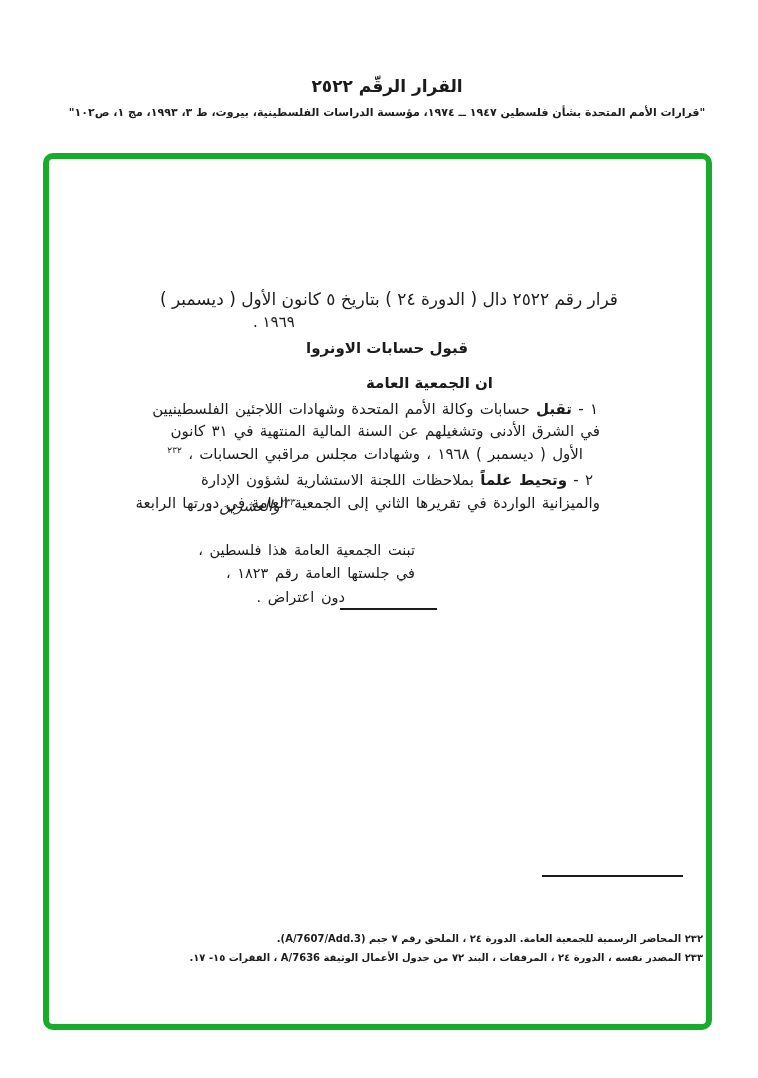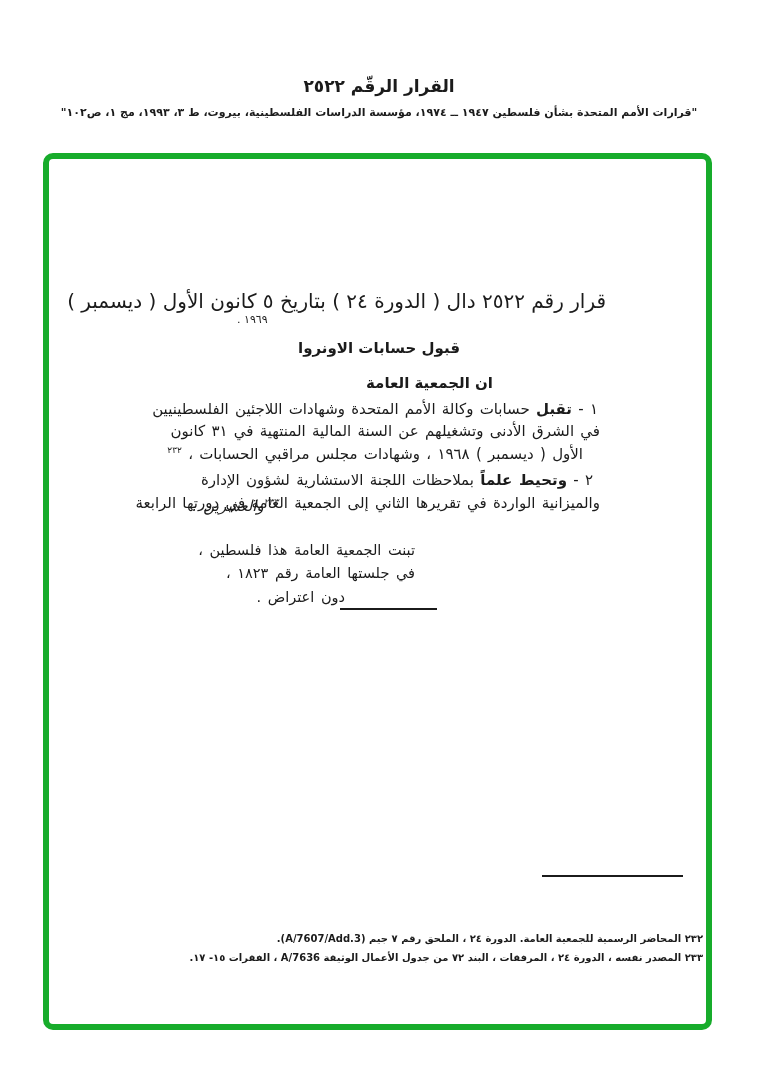--- a/index.html
+++ b/index.html
@@ -1,27 +1,27 @@
 <!DOCTYPE html>
 <html lang="ar"><head>
 <meta charset="utf-8">
 <style>
   html,body{margin:0;padding:0;}
   body{
     width:758px;height:1078px;position:relative;background:#ffffff;
     font-family:"DejaVu Sans",sans-serif;color:#1b1b1b;overflow:hidden;
   }
   .abs{position:absolute;}
-  .rtl{direction:rtl;unicode-bidi:isolate;}
+  .rtl{direction:rtl;unicode-bidi:isolate;padding-left:16px;}
   .ltr{direction:ltr;unicode-bidi:isolate;}
   .center{left:0;right:0;text-align:center;}
   .doc-title{top:76px;font-size:17px;font-weight:bold;letter-spacing:.5px;}
   .doc-subtitle{top:106px;font-size:11px;font-weight:bold;}
-  .h-line1{top:289px;right:152px;font-size:20px;white-space:nowrap;margin-left:12px;}
-  .h-line2{top:313px;left:237px;font-size:11px;white-space:nowrap;}
+  .h-line1{top:289px;right:140px;font-size:17px;white-space:nowrap;margin-left:12px;}
+  .h-line2{top:313px;left:237px;font-size:15px;white-space:nowrap;}
   .subject{top:339px;font-size:15px;font-weight:bold;}
   .preamble{top:374px;right:265px;font-size:15px;font-weight:bold;white-space:nowrap;}
   .bodyline{font-size:15px;line-height:21px;white-space:nowrap;word-spacing:1.5px;}
   .p1l1{top:399px;right:160px;}
   .p1l2{top:421px;right:158px;}
   .p1l3{top:444px;right:175px;text-align:center;}
   .p2l1{top:470px;right:165px;}
   .p2l2{top:493px;right:158px;}
   .p2l3{top:496px;left:186px;font-style:italic;}
   .adopt1{top:540px;right:343px;}

